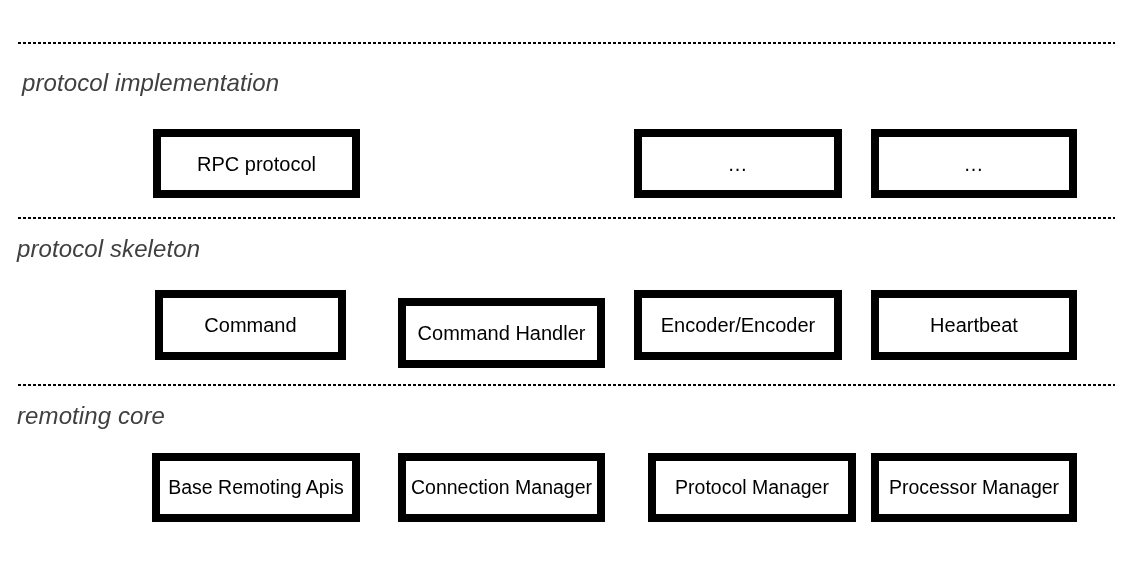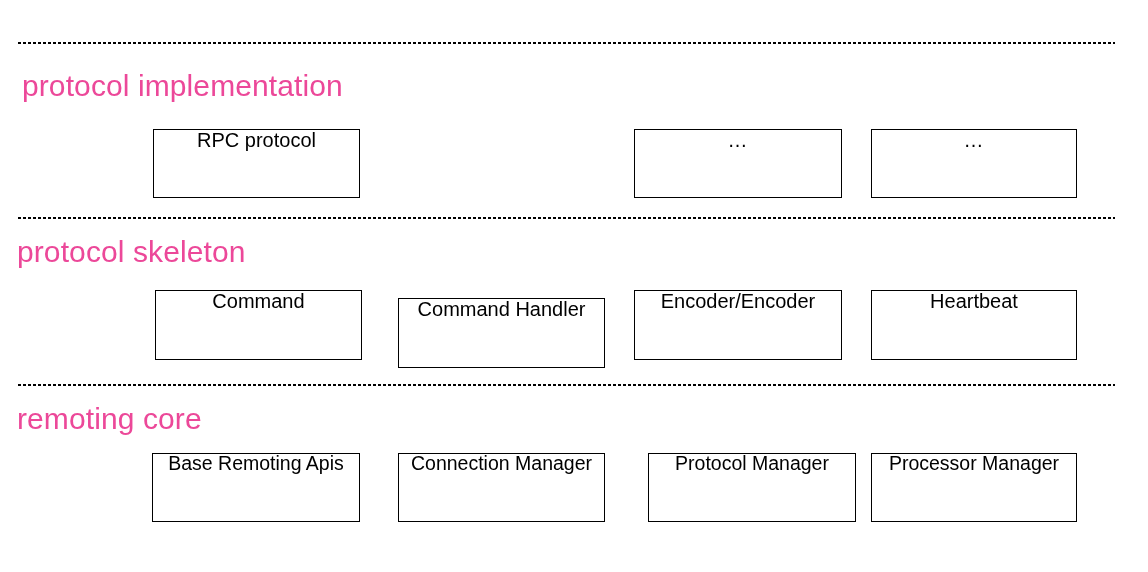--- a/index.html
+++ b/index.html
@@ -24,36 +24,37 @@
     height: 2px;
     background-image: radial-gradient(circle, #000 45%, rgba(0,0,0,0) 50%);
     background-size: 5px 2px;
     background-repeat: repeat-x;
     background-position: 0 0;
   }
 
   
   .layer-title {
     position: absolute;
-    font-size: 30px;
+    font-size: 24px;
     font-weight: 400;
-    color: #ec4899;
+    color: #404040;
     letter-spacing: 0.1px;
     white-space: nowrap;
     line-height: 1;
+    font-style: italic;
   }
 
   
   .box {
     position: absolute;
     box-sizing: border-box;
-    border: 1px solid #000000;
+    border: 8px solid #000000;
     background: #ffffff;
     display: flex;
-    align-items: flex-start;
+    align-items: center;
     justify-content: center;
   }
   .box-label {
     font-size: 20px;
     color: #000000;
     white-space: nowrap;
     text-align: center;
     line-height: 1;
   }
   .box-label.ellipsis {
@@ -83,21 +84,21 @@
   </div>
 
   <div class="box" style="left:871px; top:129px; width:206px; height:69px;">
     <span class="box-label ellipsis">…</span>
   </div>
 
   <div class="divider" style="top:217px;"></div>
 
   <div class="layer-title" style="left:17px; top:237px;">protocol skeleton</div>
 
-  <div class="box" style="left:155px; top:290px; width:207px; height:70px;">
+  <div class="box" style="left:155px; top:290px; width:191px; height:70px;">
     <span class="box-label">Command</span>
   </div>
 
   <div class="box" style="left:398px; top:290px; width:207px; height:70px;margin-top:8px;">
     <span class="box-label">Command Handler</span>
   </div>
 
   <div class="box" style="left:634px; top:290px; width:208px; height:70px;">
     <span class="box-label">Encoder/Encoder</span>
   </div>

